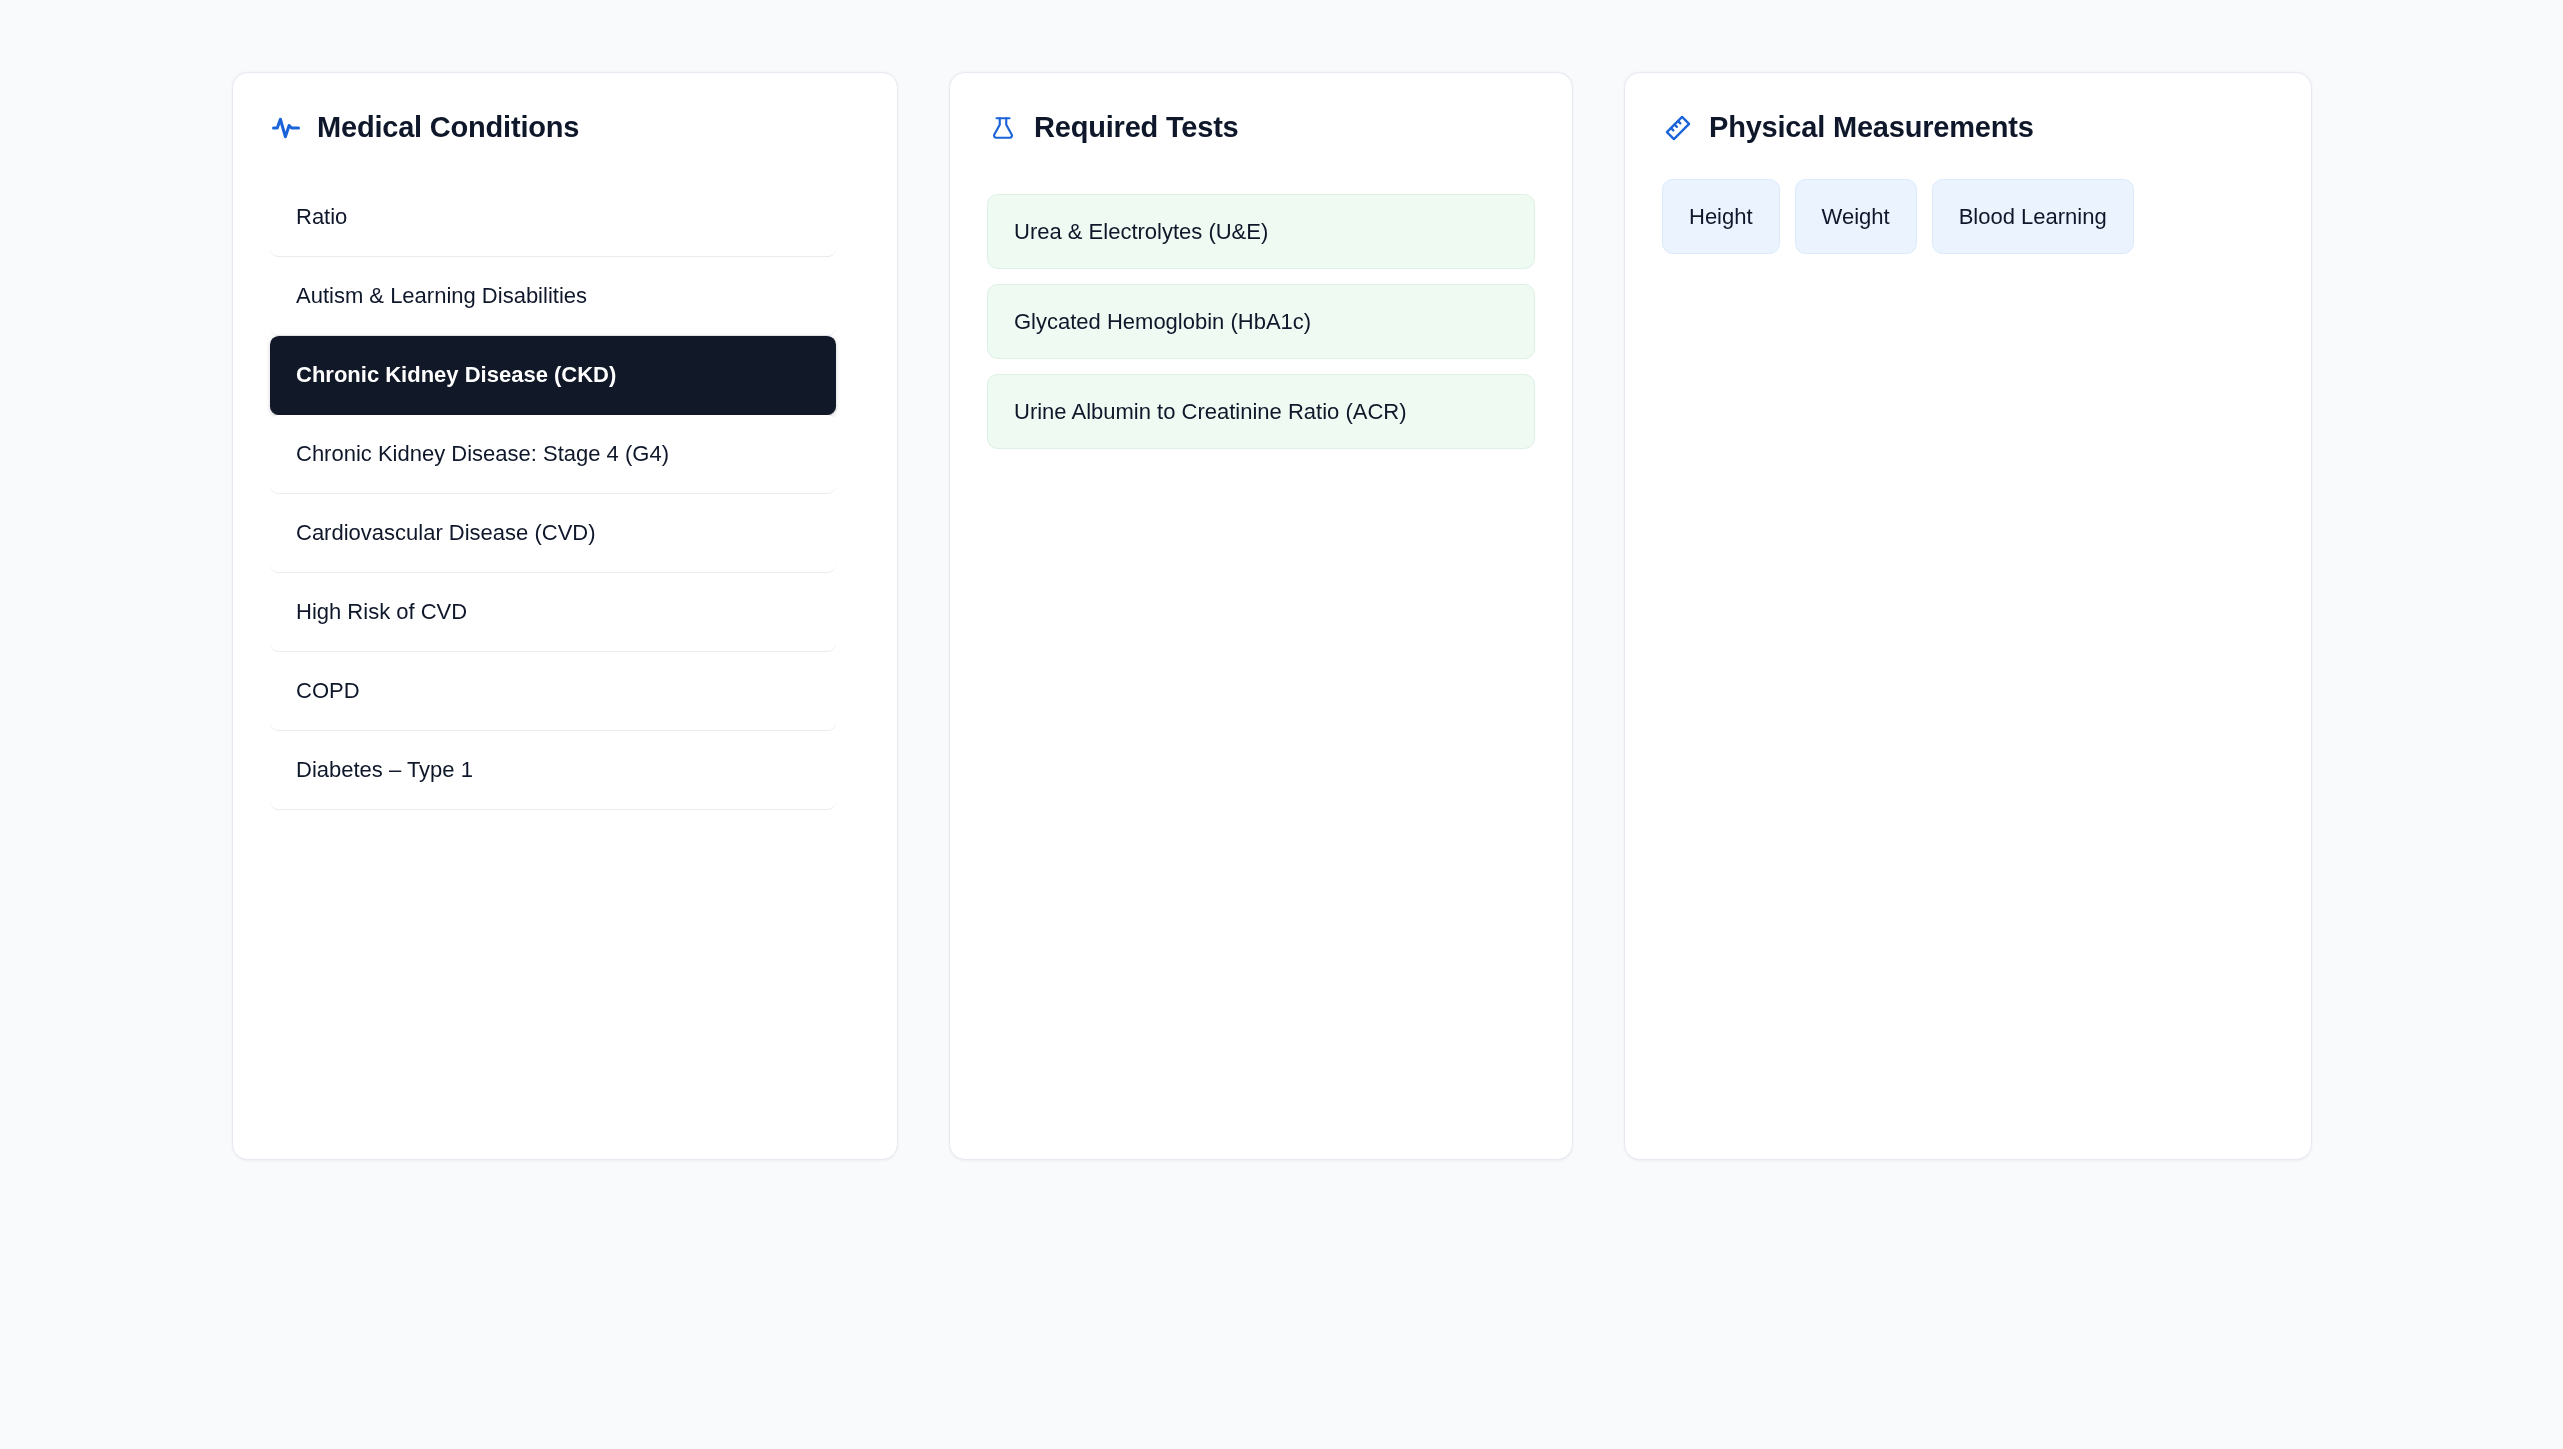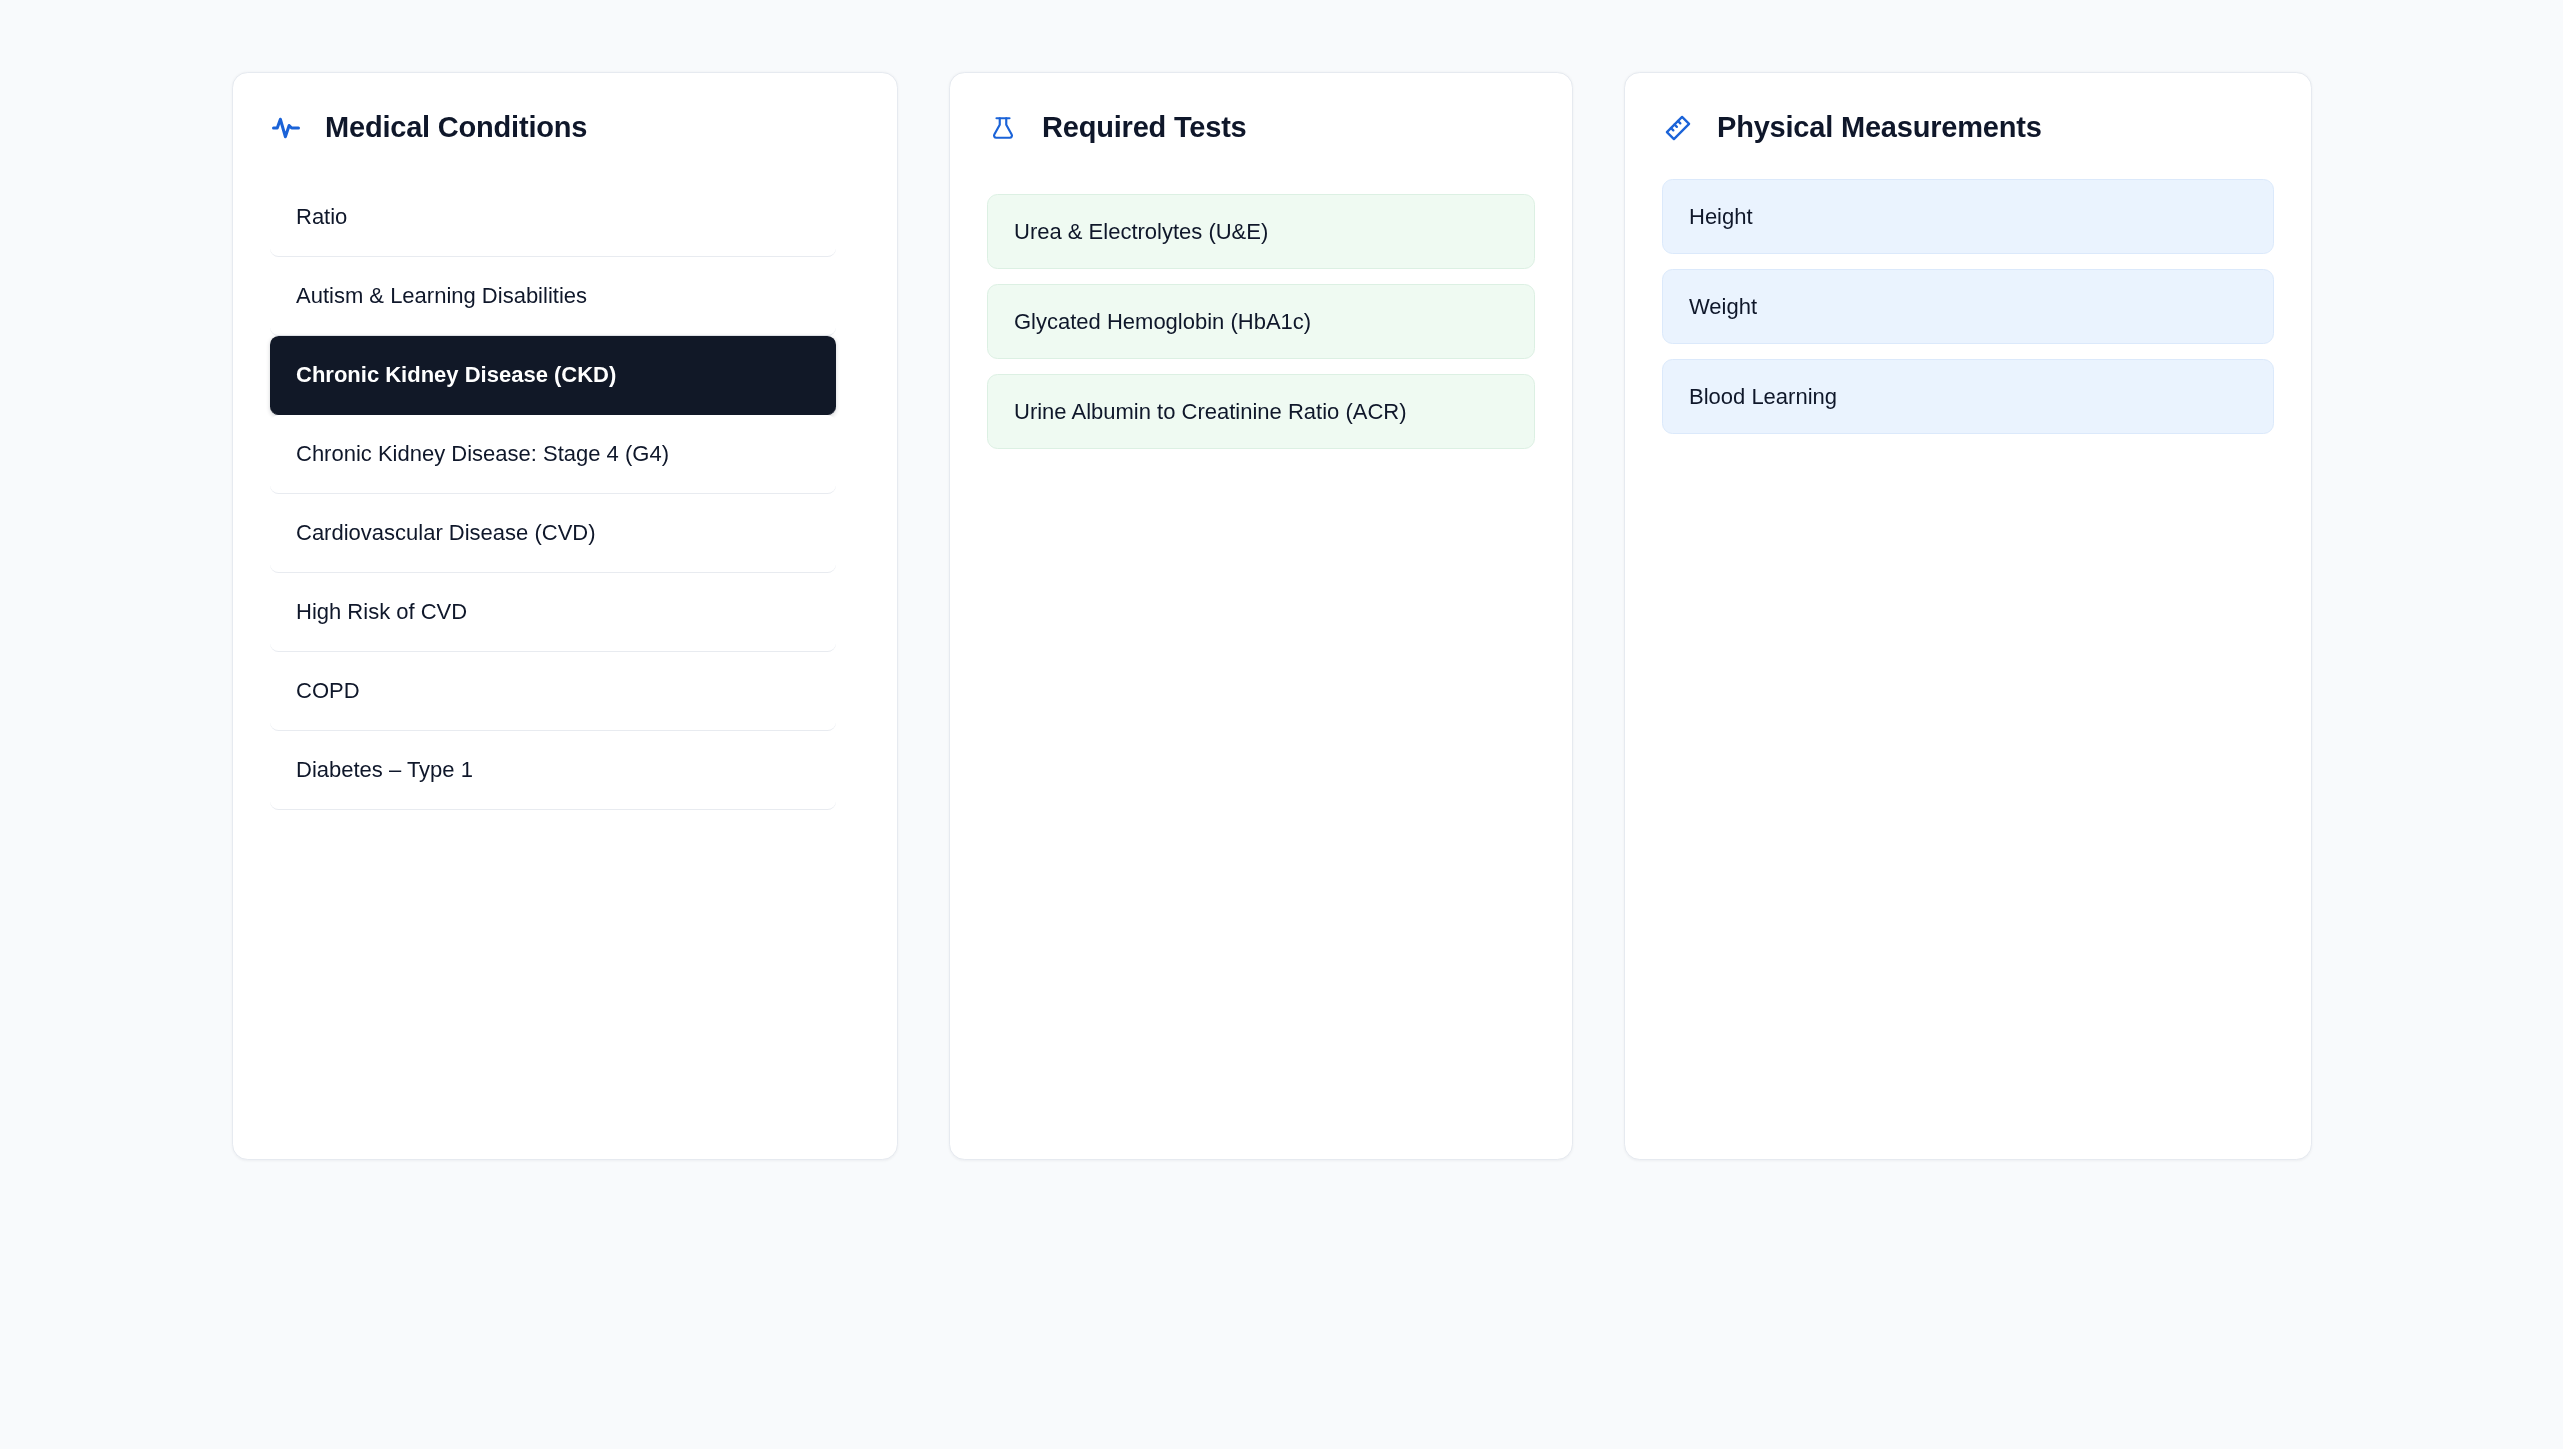--- a/index.html
+++ b/index.html
@@ -73,21 +73,21 @@
     overflow: hidden;
     position: relative;
   }
   .card.conditions { width: 666px; }
   .card.tests { width: 624px; }
   .card.measurements { width: 688px; }
 
   .card-head {
     display: flex;
     align-items: center;
-    gap: 24px;
+    gap: 16px;
     padding: 38px 38px 0 38px;
   }
   .card-head .head-icon {
     width: 30px;
     height: 30px;
     display: inline-flex;
     align-items: center;
     justify-content: center;
     color: #1b63d8;
   }
@@ -139,21 +139,21 @@
     height: 75px;
     display: flex;
     align-items: center;
     padding: 0 26px;
     font-size: 22px;
     color: #0f172a;
     cursor: pointer;
   }
 
   
-  .meas-list { margin-top: 12.2px; display: flex; flex-direction: column; gap: 15px; }
+  .meas-list { margin-top: 12.2px; display: flex; flex-direction: row; gap: 15px; }
   .meas-item {
     box-sizing: border-box;
     background: #eaf3fe;
     border: 0.9px solid #dbe9fb;
     border-radius: 10.5px;
     height: 75px;
     display: flex;
     align-items: center;
     padding: 0 26px;
     font-size: 22px;

